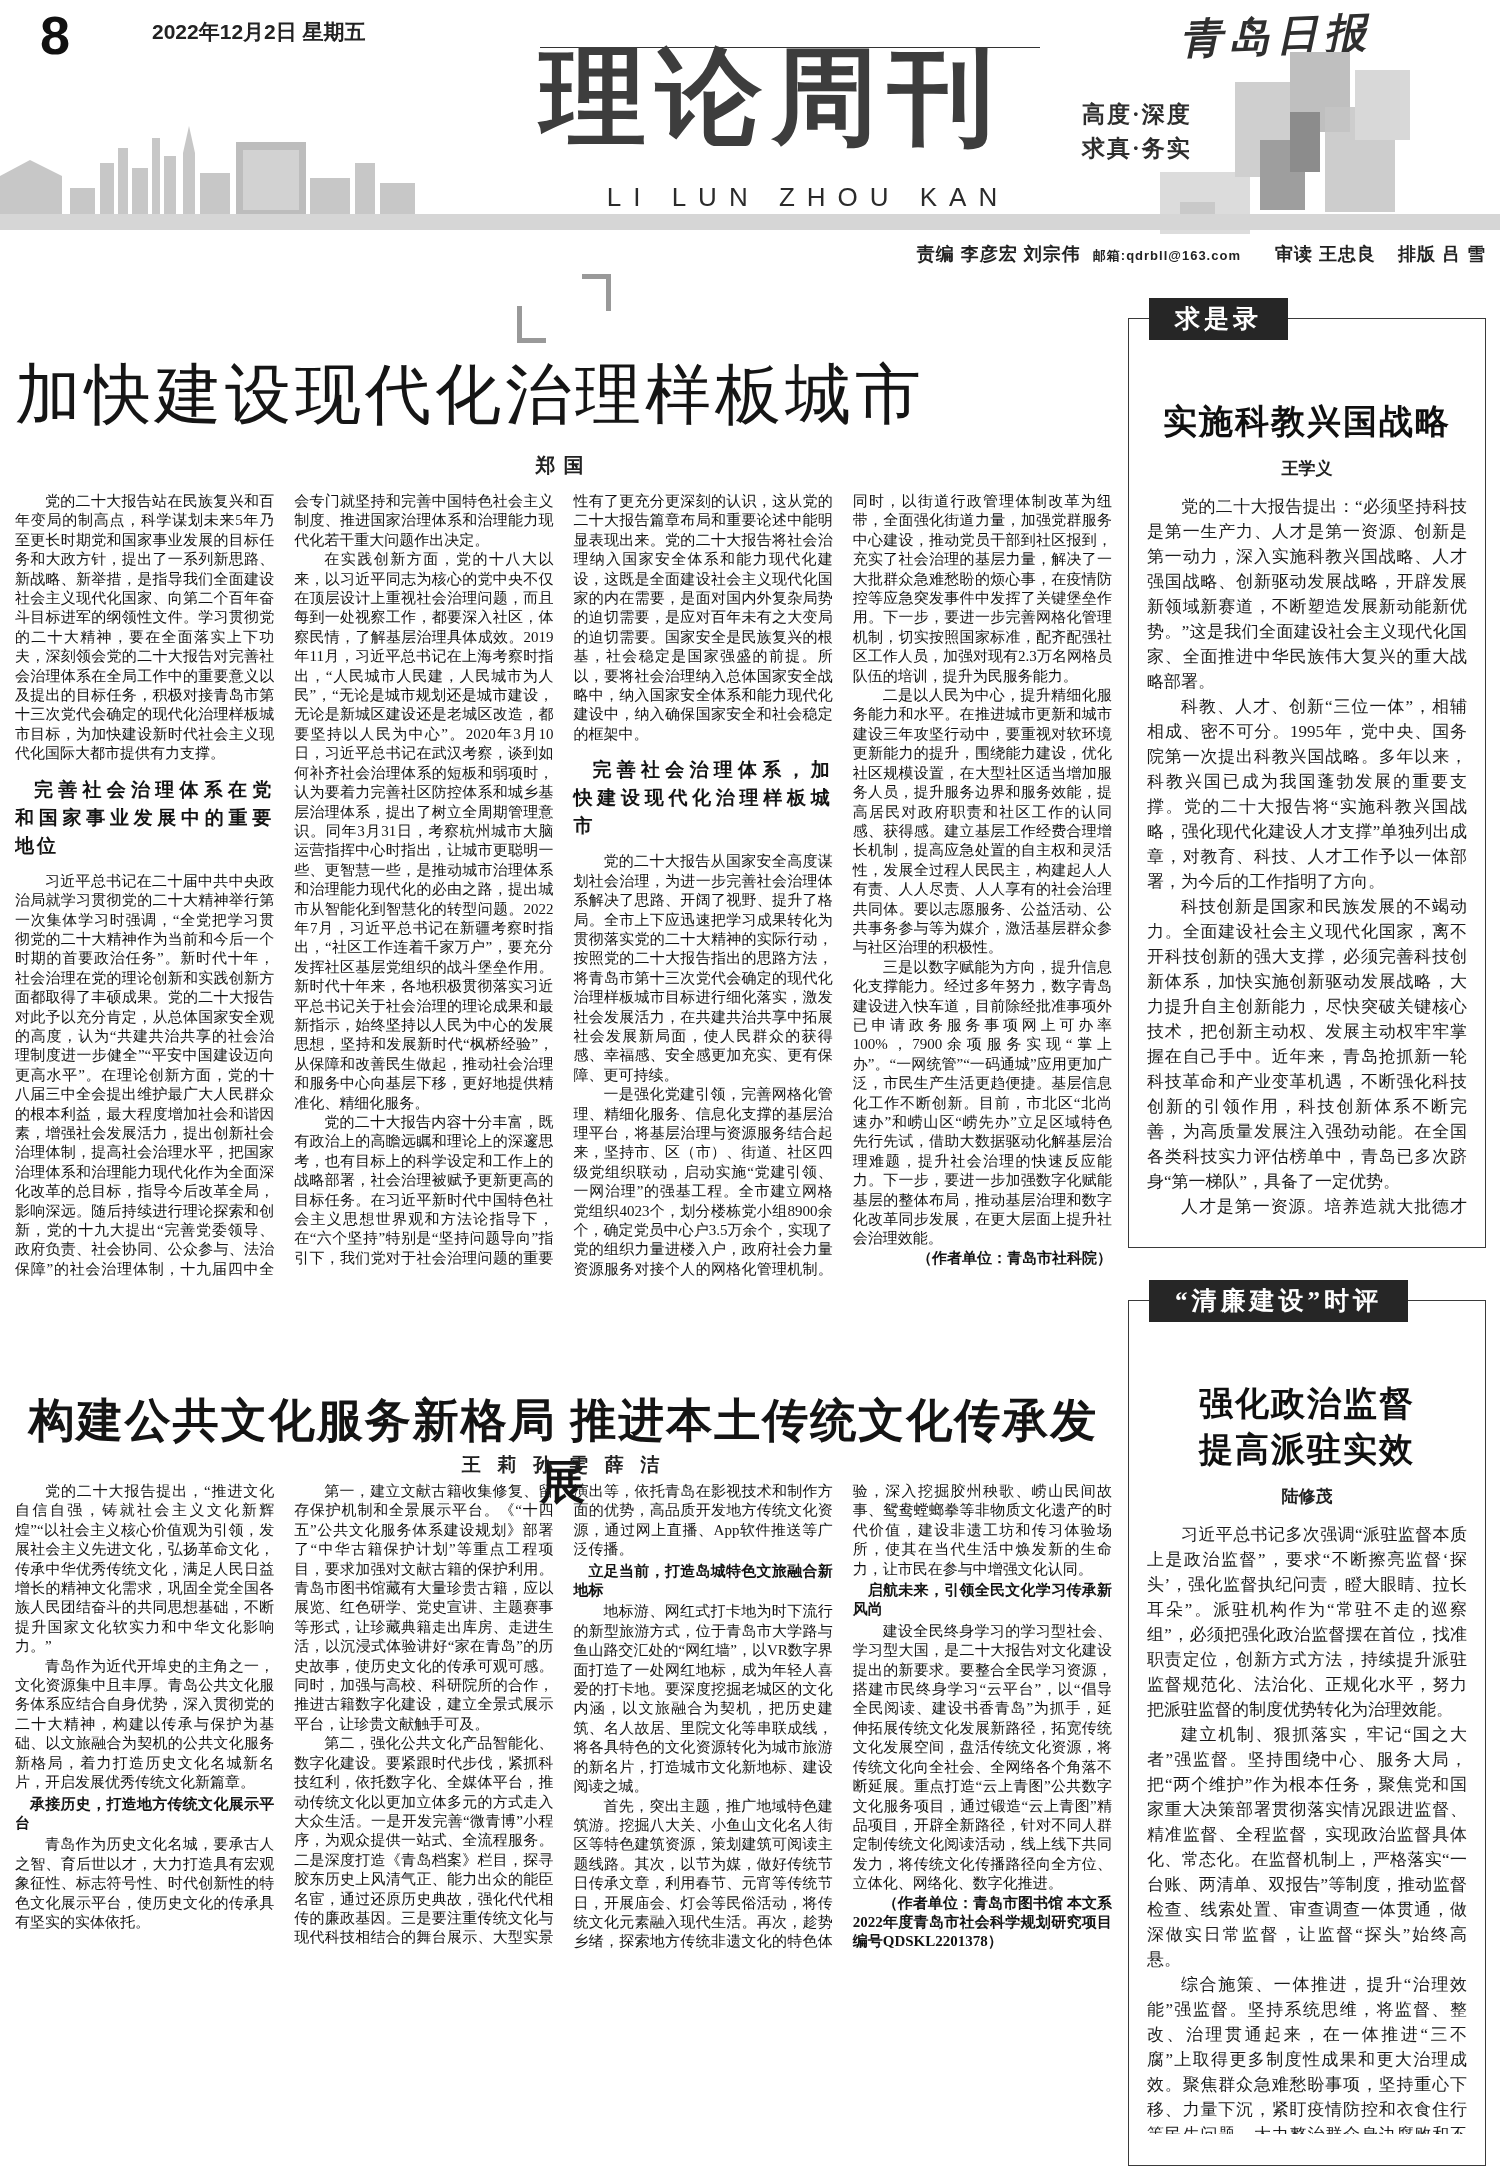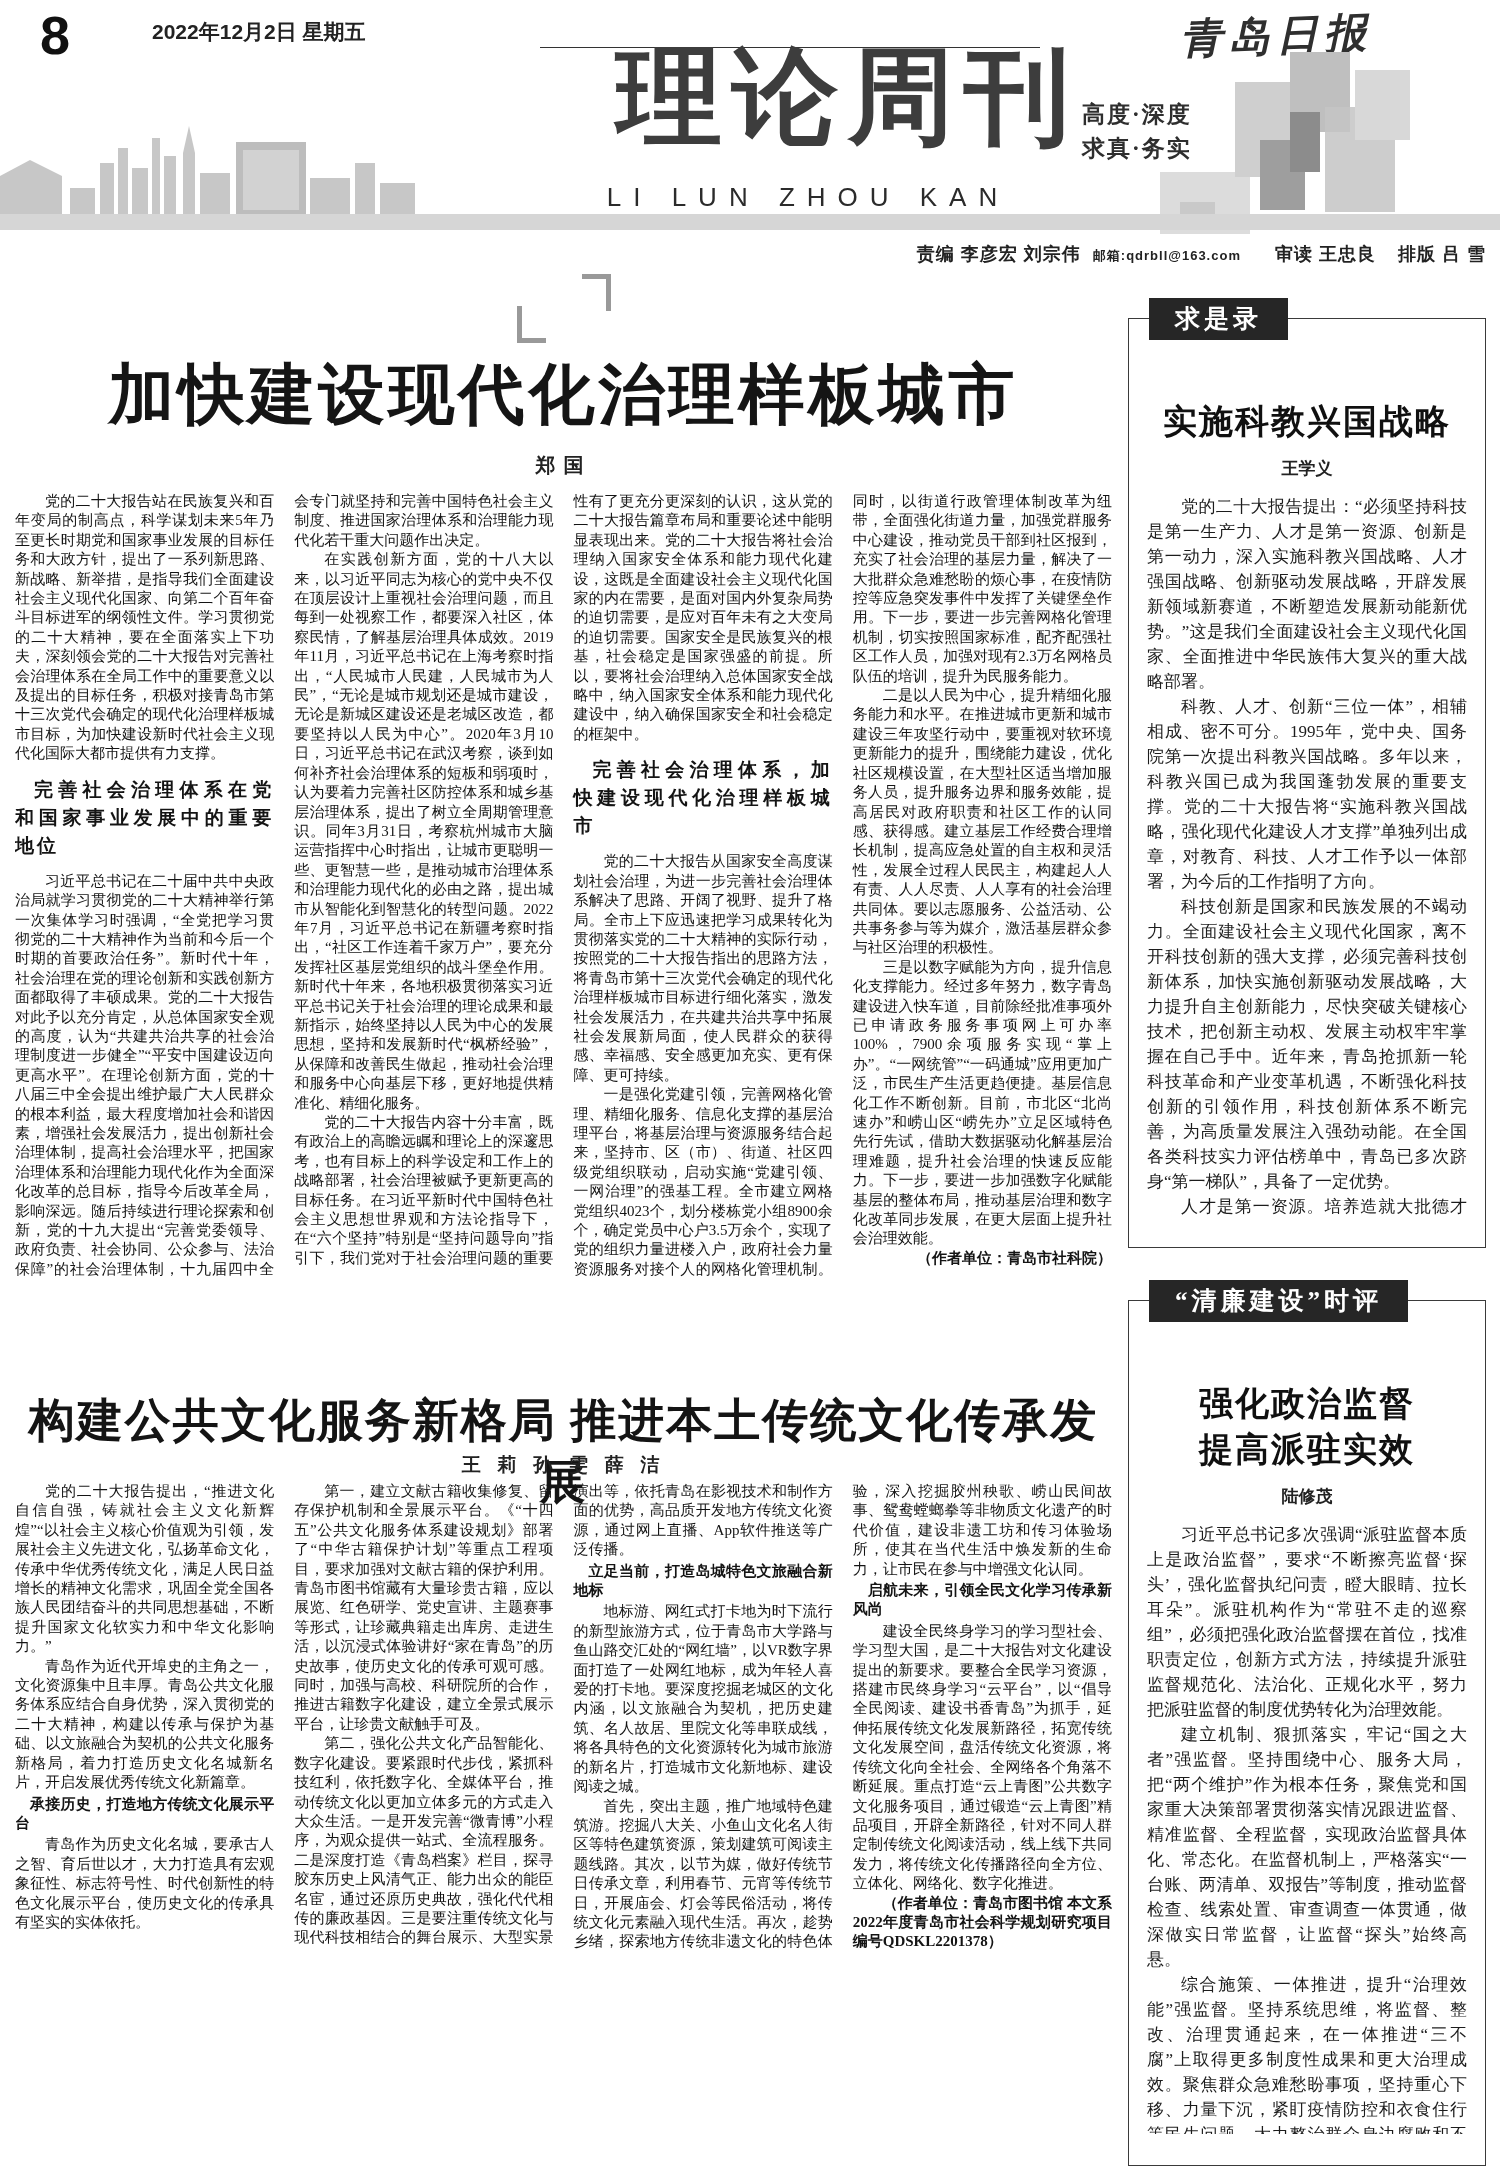--- a/index.html
+++ b/index.html
@@ -7,35 +7,35 @@
     position:relative;width:1500px;height:2175px;background:#ffffff;
     font-family:"Liberation Serif","DejaVu Serif",serif;color:#1a1a1a;
     overflow:hidden;
   }
   .abs{position:absolute;}
   
   .pagenum{left:40px;top:4px;font-size:54px;font-weight:900;font-family:"Liberation Sans",sans-serif;color:#111;}
   .pagedate{left:152px;top:18px;font-size:21px;font-weight:bold;font-family:"Liberation Sans",sans-serif;color:#222;}
   .hrule{left:540px;top:47px;width:500px;height:0;border-top:1.5px solid #333;}
   .paperlogo{left:1180px;top:8px;font-size:42px;font-weight:bold;font-style:italic;color:#2f2f2f;letter-spacing:6px;transform:rotate(-2deg);}
-  .masthead{left:540px;top:40px;width:540px;text-align:right;font-size:106px;font-weight:900;color:#3d3d3d;letter-spacing:10px;line-height:1.1;}
+  .masthead{left:540px;top:40px;width:540px;text-align:left;font-size:106px;font-weight:900;color:#3d3d3d;letter-spacing:10px;line-height:1.1;}
   .motto{left:1082px;top:98px;font-size:23px;font-weight:600;color:#2e2e2e;line-height:34px;letter-spacing:2px;}
   .pinyin{left:548px;top:182px;width:520px;text-align:center;font-family:"Liberation Sans",sans-serif;font-size:26px;letter-spacing:12px;color:#2b2b2b;}
   .skyline{left:0;top:118px;width:430px;height:100px;}
   .headerart{left:1140px;top:52px;width:280px;height:162px;}
   .headerart div{position:absolute;}
   .graybar{left:0;top:214px;width:1500px;height:16px;background:#d6d6d6;}
   .credits{right:14px;top:242px;text-align:right;font-family:"Liberation Sans",sans-serif;font-size:18px;font-weight:bold;color:#222;letter-spacing:1px;}
   .credits .mail{font-size:13px;margin:0 12px;}
   .credits .gap{display:inline-block;width:22px;}
   
   .kicker{left:15px;top:290px;width:1097px;text-align:center;font-size:40px;font-weight:800;color:#555;letter-spacing:6px;}
   .blb{display:inline-block;width:24px;height:32px;border-left:5px solid #999;border-bottom:5px solid #999;margin-right:18px;transform:translateY(16px);}
   .brt{display:inline-block;width:24px;height:32px;border-right:5px solid #999;border-top:5px solid #999;margin-left:18px;transform:translateY(-16px);}
-  .mainhead{left:15px;top:350px;width:1097px;text-align:center;font-size:66px;font-weight:700;color:#151515;letter-spacing:4px;margin:0;}
+  .mainhead{left:15px;top:350px;width:1097px;text-align:left;font-size:66px;font-weight:400;color:#151515;letter-spacing:4px;margin:0;}
   .mainby{left:15px;top:452px;width:1097px;text-align:center;font-size:20px;font-weight:bold;letter-spacing:8px;color:#222;}
   .maincols{left:15px;top:492px;width:1097px;height:840px;column-count:4;column-gap:20px;
     font-size:15px;line-height:19.4px;text-align:justify;overflow:hidden;color:#141414;}
   .maincols p,.botcols p,.boxbody p{margin:0;}
   .p{text-indent:2em;}
   .maincols .sub{font-size:19px;font-weight:800;line-height:28px;letter-spacing:3px;margin:12px 0;text-indent:1em;break-inside:avoid;}
   .author{font-weight:bold;text-align:right;text-indent:0;}
   .authorj{font-weight:bold;text-indent:2em;}
   
   .box{border:1.5px solid #3a3a3a;background:#fff;}

